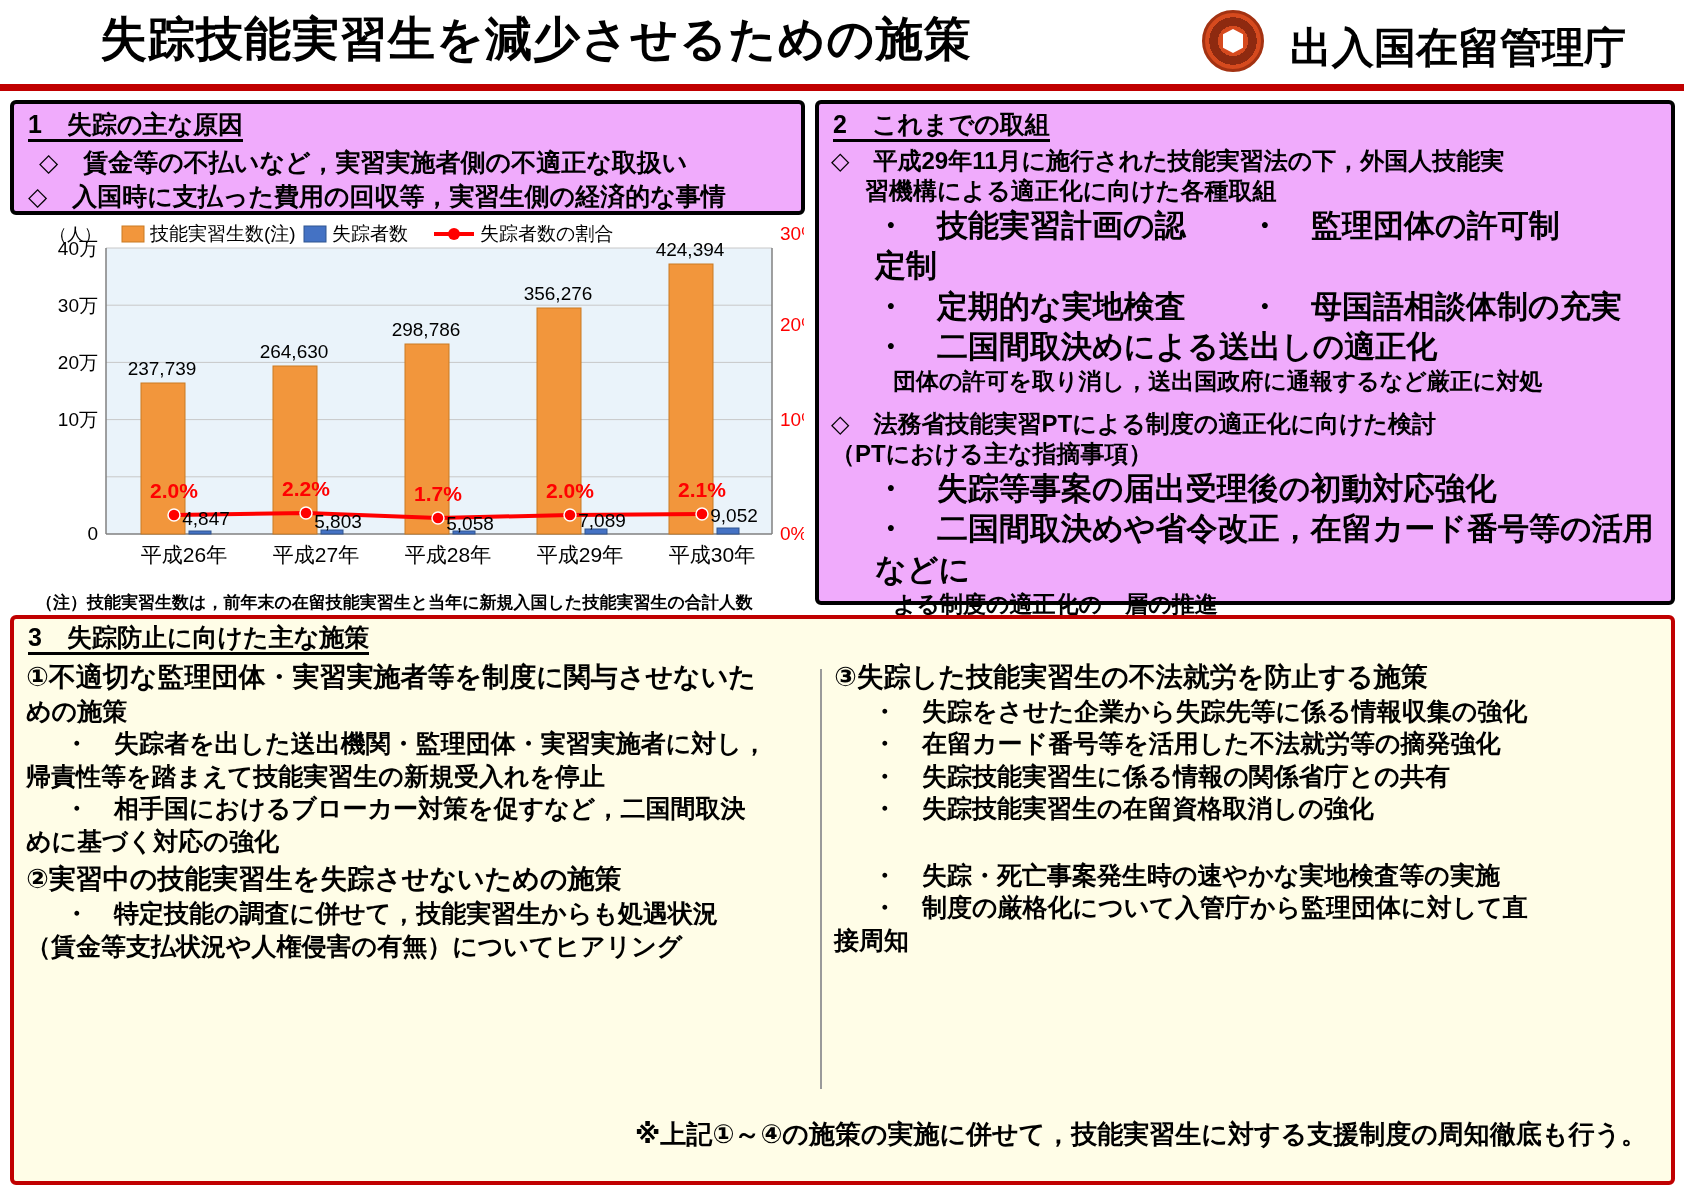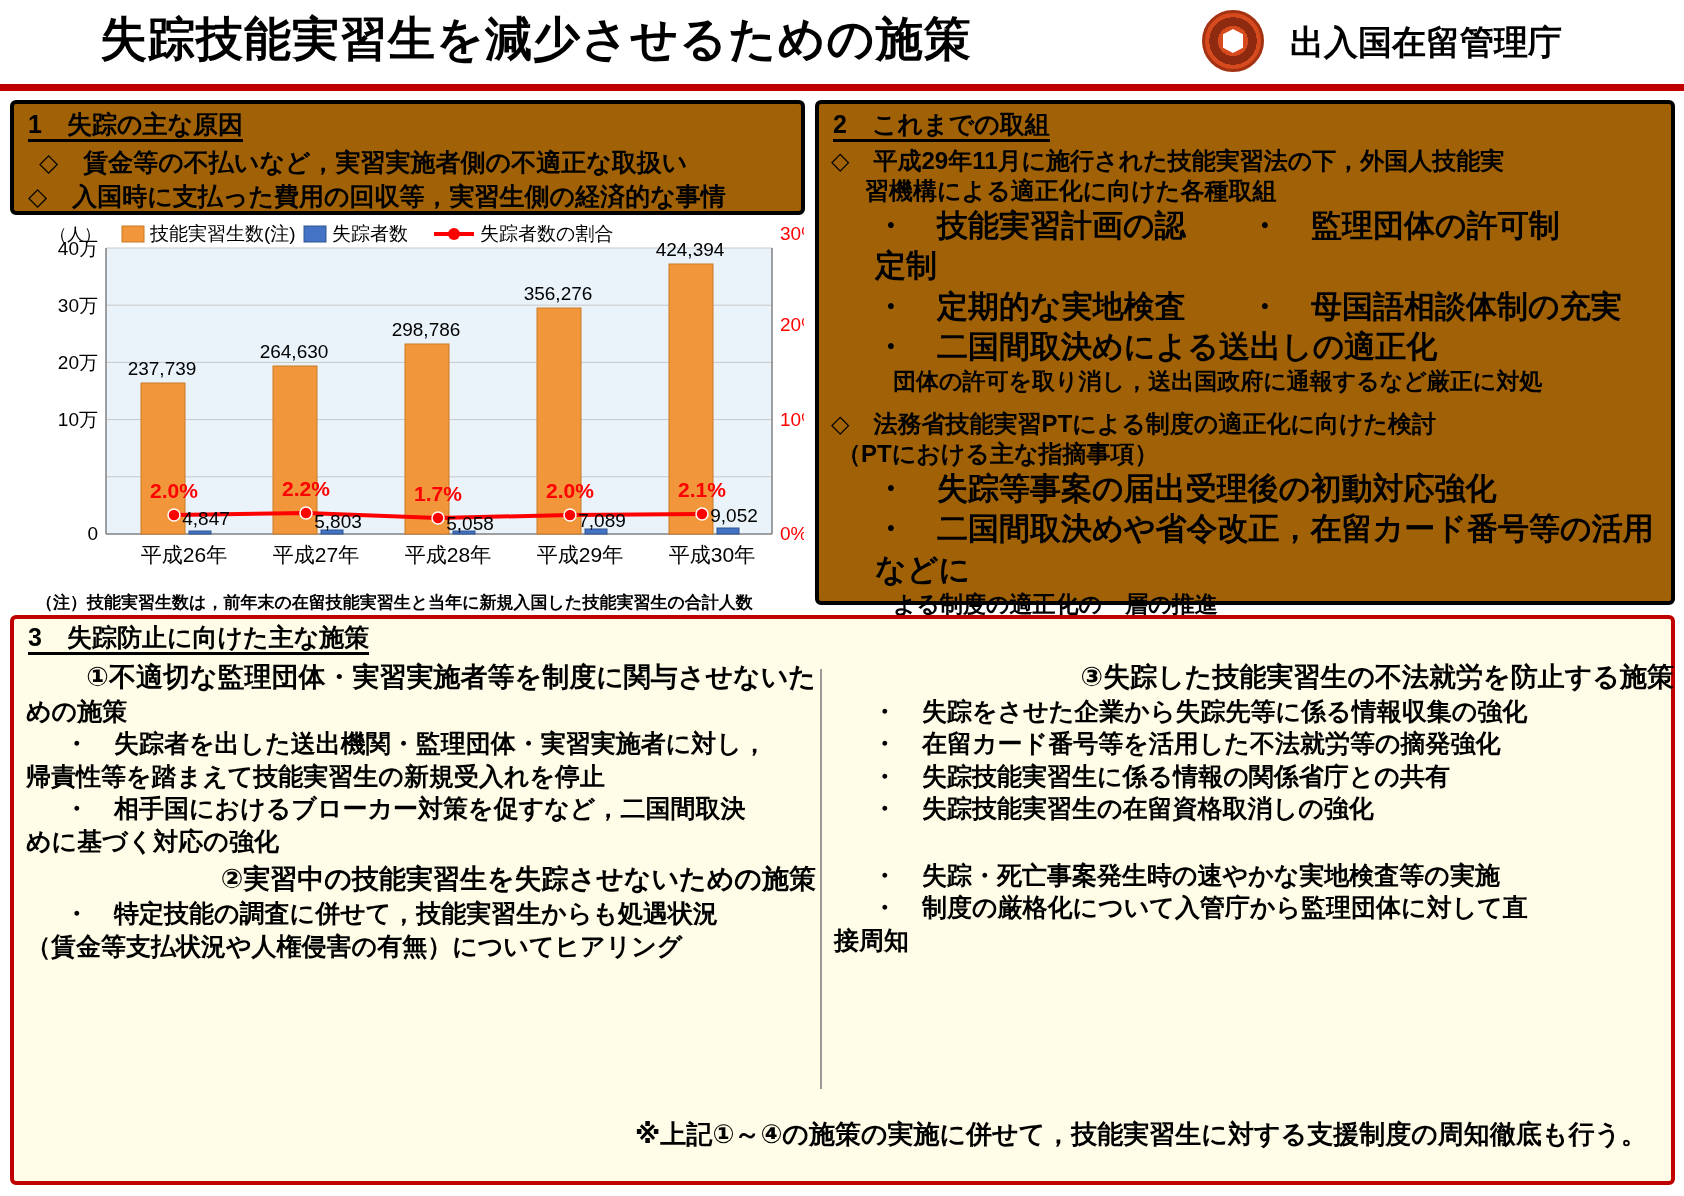--- a/index.html
+++ b/index.html
@@ -28,28 +28,28 @@
     box-sizing:border-box;
   }
   #agency-logo:before{
     content:"";position:absolute;left:50%;top:50%;
     width:20px;height:24px;margin:-12px 0 0 -10px;
     background:#fff;
     clip-path:polygon(50% 0,100% 22%,100% 78%,50% 100%,0 78%,0 22%);
   }
   #agency-name{
     position:absolute;left:1290px;top:20px;
-    font-size:34px;font-weight:bold;white-space:nowrap;
+    font-size:42px;font-weight:bold;white-space:nowrap;
   }
   #header-rule{
     position:absolute;left:0;top:84px;width:1684px;height:7px;background:#c00000;
   }
   
   .panel{
-    position:absolute;box-sizing:border-box;background:#a16207;
+    position:absolute;box-sizing:border-box;background:#f0abfc;
   }
   #panel1{
     left:10px;top:100px;width:795px;height:115px;
     border:4px solid #000;border-radius:6px;
   }
   #panel2{
     left:815px;top:100px;width:860px;height:505px;
     border:4px solid #000;border-radius:6px;
   }
   #panel3{
@@ -78,21 +78,21 @@
     position:absolute;left:14px;top:222px;width:790px;height:390px;
   }
   #chart-note{
     position:absolute;left:36px;top:591px;font-size:17px;font-weight:bold;white-space:nowrap;
   }
   
   #p3-head{position:absolute;left:14px;top:4px;}
   #p3-left{position:absolute;left:12px;top:42px;width:790px;}
   #p3-right{position:absolute;left:820px;top:42px;width:840px;}
   #p3-divider{position:absolute;left:806px;top:50px;width:2px;height:420px;background:#9a9a9a;}
-  .num-head{font-size:27px;font-weight:bold;line-height:1.25;text-align:right;}
+  .num-head{font-size:27px;font-weight:bold;line-height:1.25;}
   .li{font-size:25px;font-weight:bold;line-height:1.3;margin-left:38px;text-indent:0;}
   .cont{font-size:25px;font-weight:bold;line-height:1.3;}
   #p3-footer{
     position:absolute;left:0;top:498px;width:1657px;
     text-align:right;padding-right:24px;box-sizing:border-box;
     font-size:26px;font-weight:bold;
   }
 </style>
 </head>
 <body>
@@ -119,21 +119,21 @@
       <div class="sub">・　技能実習計画の認定制</div>
       <div class="sub">・　監理団体の許可制</div>
     </div>
     <div class="two-col">
       <div class="sub">・　定期的な実地検査</div>
       <div class="sub">・　母国語相談体制の充実</div>
     </div>
     <div class="sub">・　二国間取決めによる送出しの適正化</div>
     <div class="sub2" style="margin-left:62px;">団体の許可を取り消し，送出国政府に通報するなど厳正に対処</div>
     <div class="d1" style="margin-top:12px;">◇　法務省技能実習PTによる制度の適正化に向けた検討</div>
-    <div class="d1" style="margin-left:6px;">（PTにおける主な指摘事項）</div>
+    <div class="d1" style="margin-left:0;">（PTにおける主な指摘事項）</div>
     <div class="sub">・　失踪等事案の届出受理後の初動対応強化</div>
     <div class="sub">・　二国間取決めや省令改正，在留カード番号等の活用などに</div>
     <div class="sub2">よる制度の適正化の一層の推進</div>
     <div class="sub">・　技能実習生に対する支援・保護の強化</div>
   </div>
 </div>
 
 <div id="chart-area">
   <svg width="790" height="390" viewBox="0 0 790 390">
 

